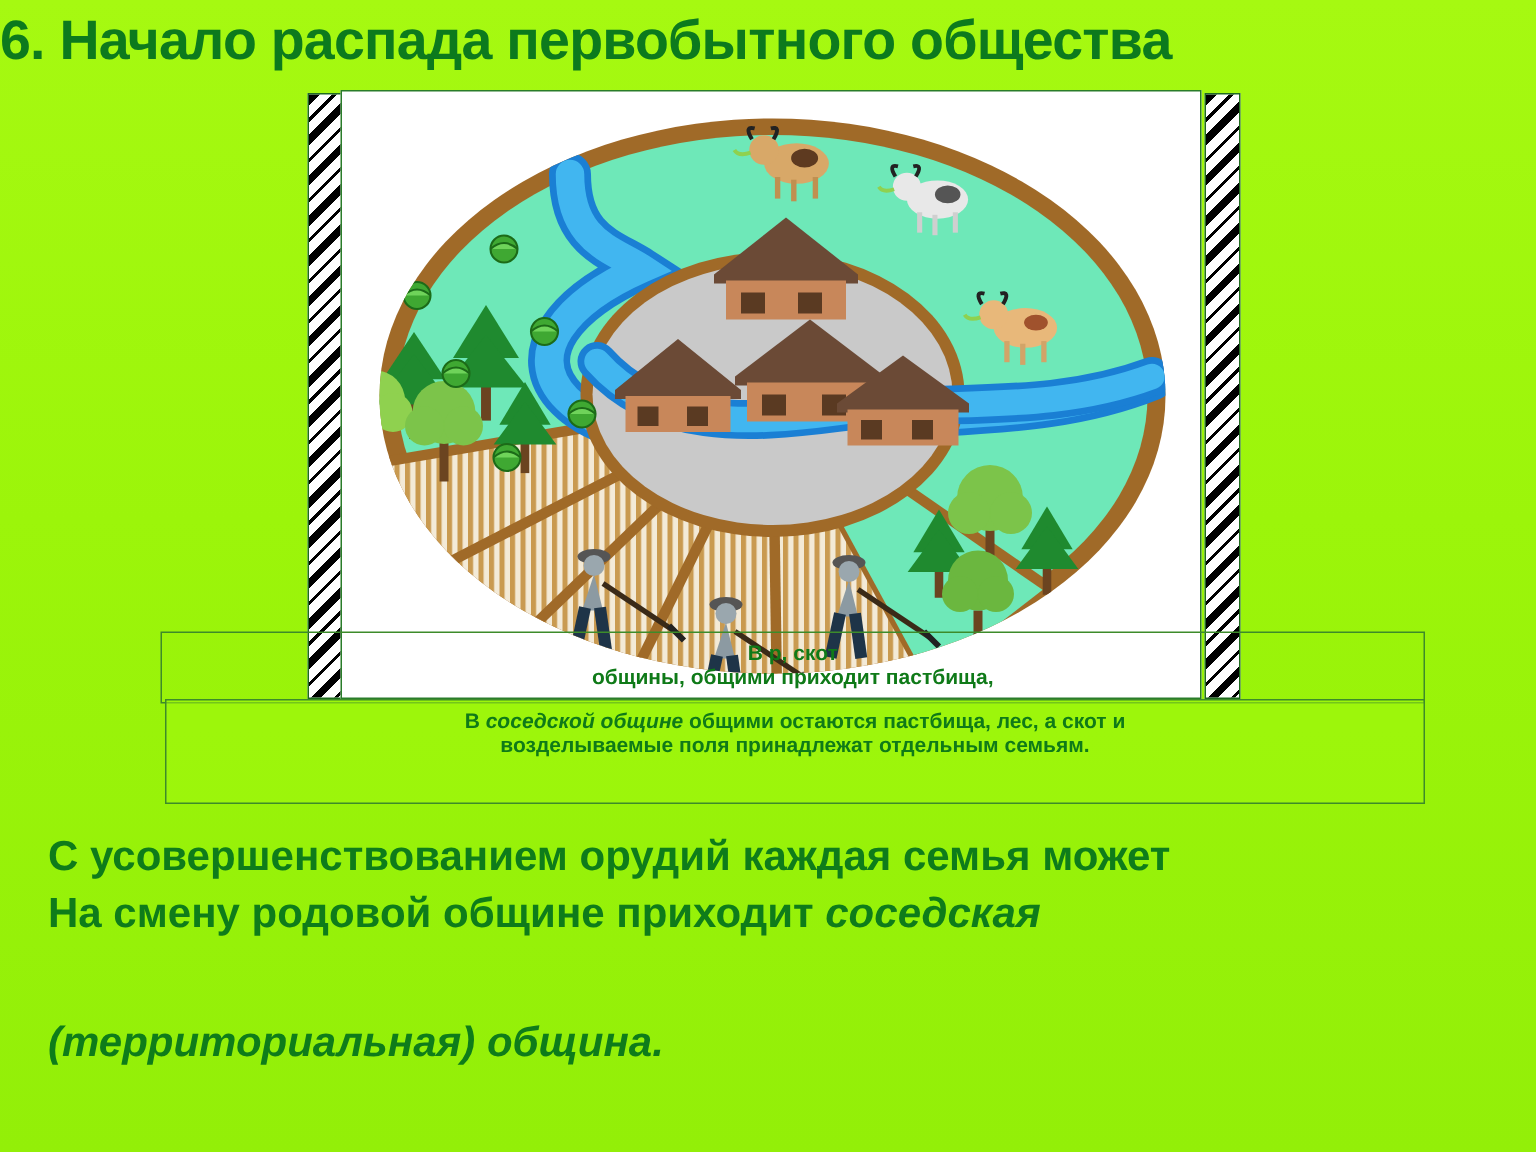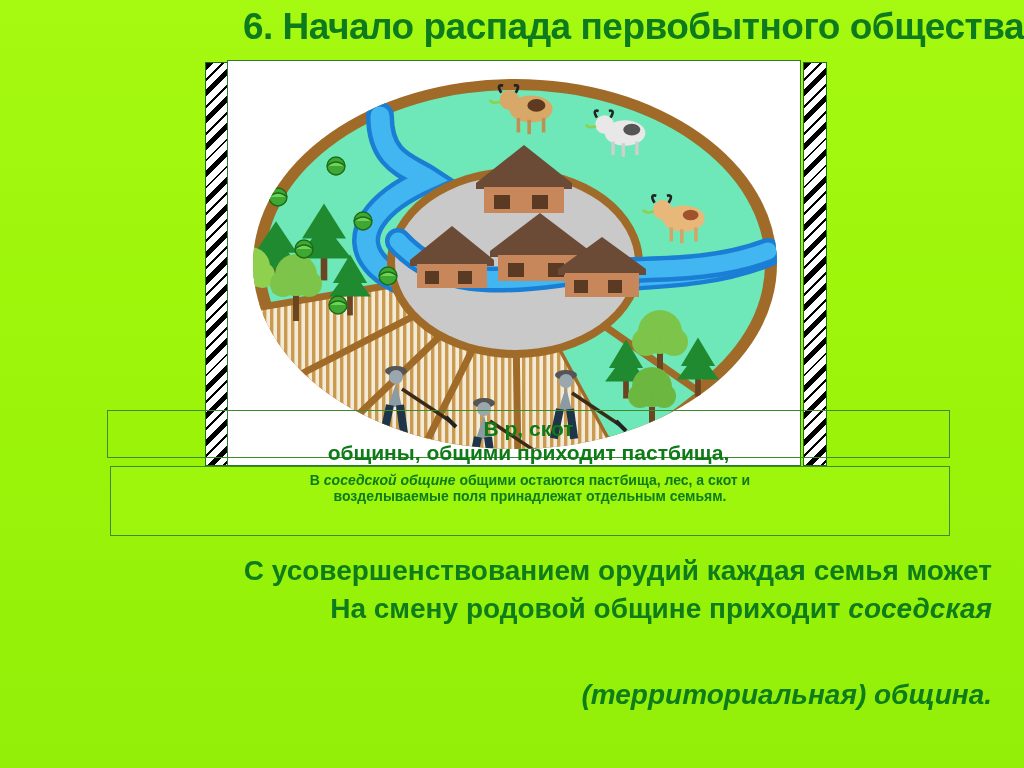--- a/index.html
+++ b/index.html
@@ -19,21 +19,21 @@
     height: 768px;
     background: linear-gradient(180deg, #a6f911 0%, #9cf50a 45%, #93ef08 100%);
   }
 
   
   #title {
     position: absolute;
     left: 0;
     top: 6px;
     width: 1024px;
-    text-align: right;
+    text-align: left;
     font-size: 37px;
     font-weight: bold;
     color: #0c7a1d;
     letter-spacing: -0.5px;
     font-family: "Liberation Sans", sans-serif;
     white-space: nowrap;
   }
 
   
   #picture-panel {
@@ -80,45 +80,45 @@
     position: absolute;
     border: 1px solid #3d8b2a;
     box-sizing: border-box;
     color: #0f7a18;
     font-weight: bold;
     text-align: center;
     line-height: 1.12;
   }
   #textbox-rodovaya {
     left: 107px;
-    top: 410px;
+    top: 421px;
     width: 843px;
     height: 48px;
-    font-size: 21px;
+    font-size: 14px;
     padding-top: 6px;
     background: transparent;
   }
   #textbox-sosedskaya {
     left: 110px;
     top: 466px;
     width: 840px;
     height: 70px;
     font-size: 14px;
     padding-top: 6px;
     background: rgba(160,247,12,0.55);
   }
   .textbox .ital { font-style: italic; }
 
   
   #bottom-text {
     position: absolute;
     left: 32px;
     top: 552px;
     width: 960px;
-    text-align: right;
+    text-align: left;
     color: #0e7c1a;
     font-weight: bold;
     font-size: 28px;
     line-height: 1.36;
   }
   #bottom-text .ital { font-style: italic; margin-top: 48px; }
   .nowrap { white-space: nowrap; }
 </style>
 </head>
 <body>

